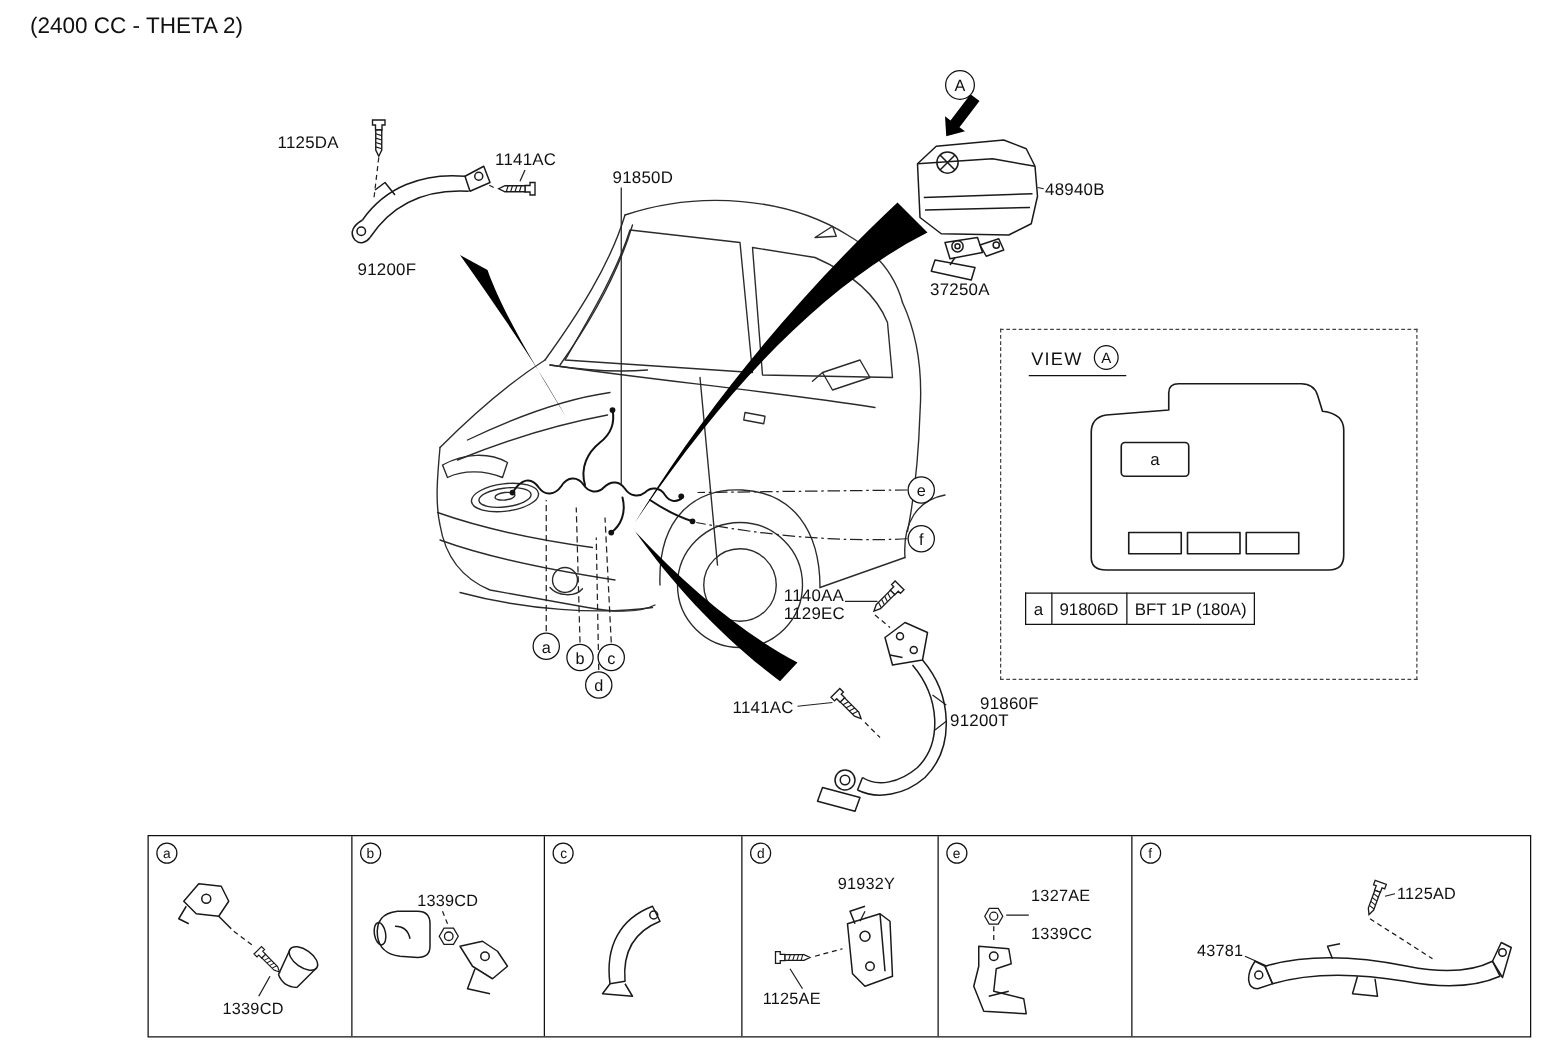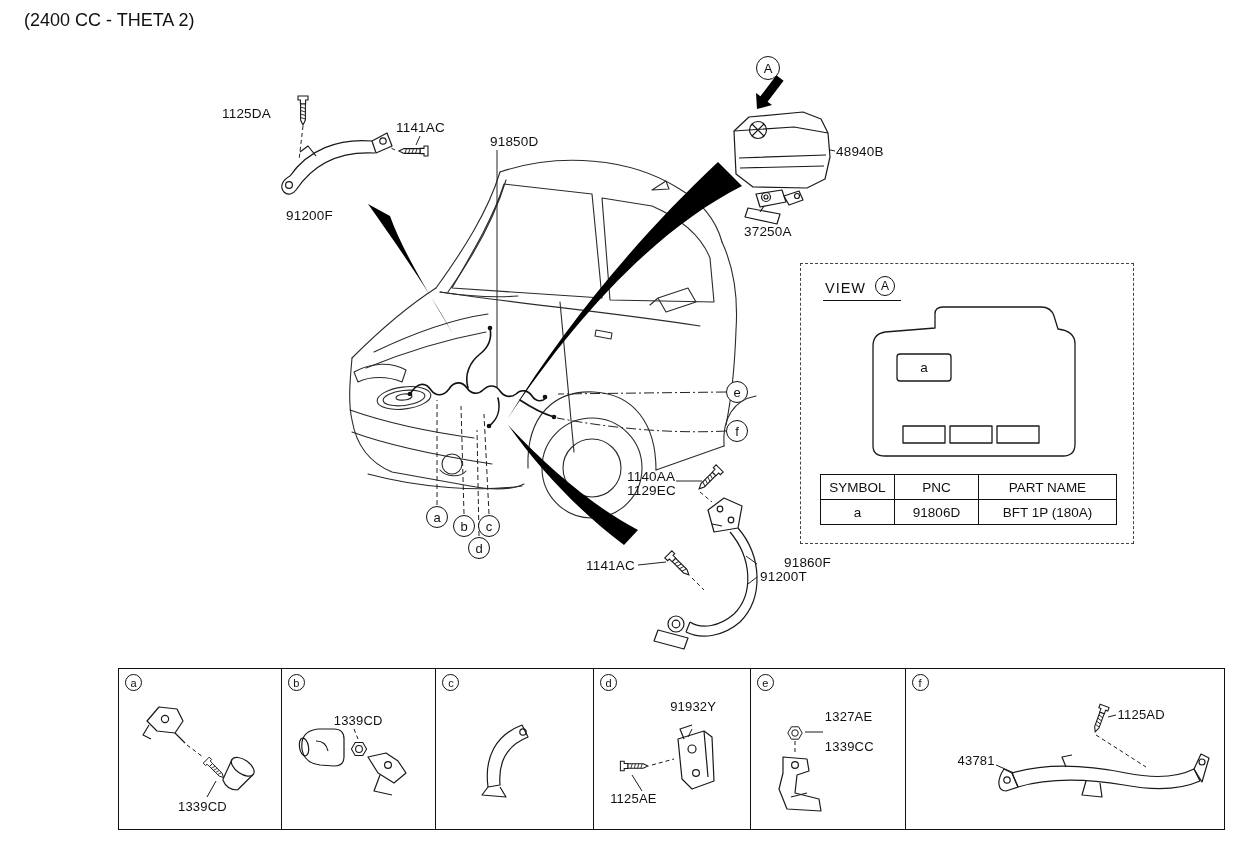--- a/index.html
+++ b/index.html
@@ -209,25 +209,20 @@
         <path d="M 36,150 L 36,50 Q 36,38 48,36 L 98,32 L 98,18 Q 98,11 106,11 L 204,11 Q 214,11 217,20 L 221,33 Q 238,35 238,48 L 238,148 Q 238,160 226,160 L 48,160 Q 36,160 36,150 Z"></path>
         <rect x="60" y="58" width="54" height="27" rx="3"></rect>
         <rect x="66" y="130" width="42" height="17"></rect>
         <rect x="113" y="130" width="42" height="17"></rect>
         <rect x="160" y="130" width="42" height="17"></rect>
       </g>
     </svg>
     <div class="sym-box">a</div>
     <table class="vtable">
       <tbody>
-          <tr>
-        <th class="c-sym">SYMBOL</th>
-        <th class="c-pnc">PNC</th>
-        <th class="c-name">PART NAME</th>
-      </tr>
       <tr>
         <td>a</td>
         <td>91806D</td>
         <td>BFT 1P (180A)</td>
       </tr>
     </tbody>
       </table>
   </div>
 
   <div class="bottom">

